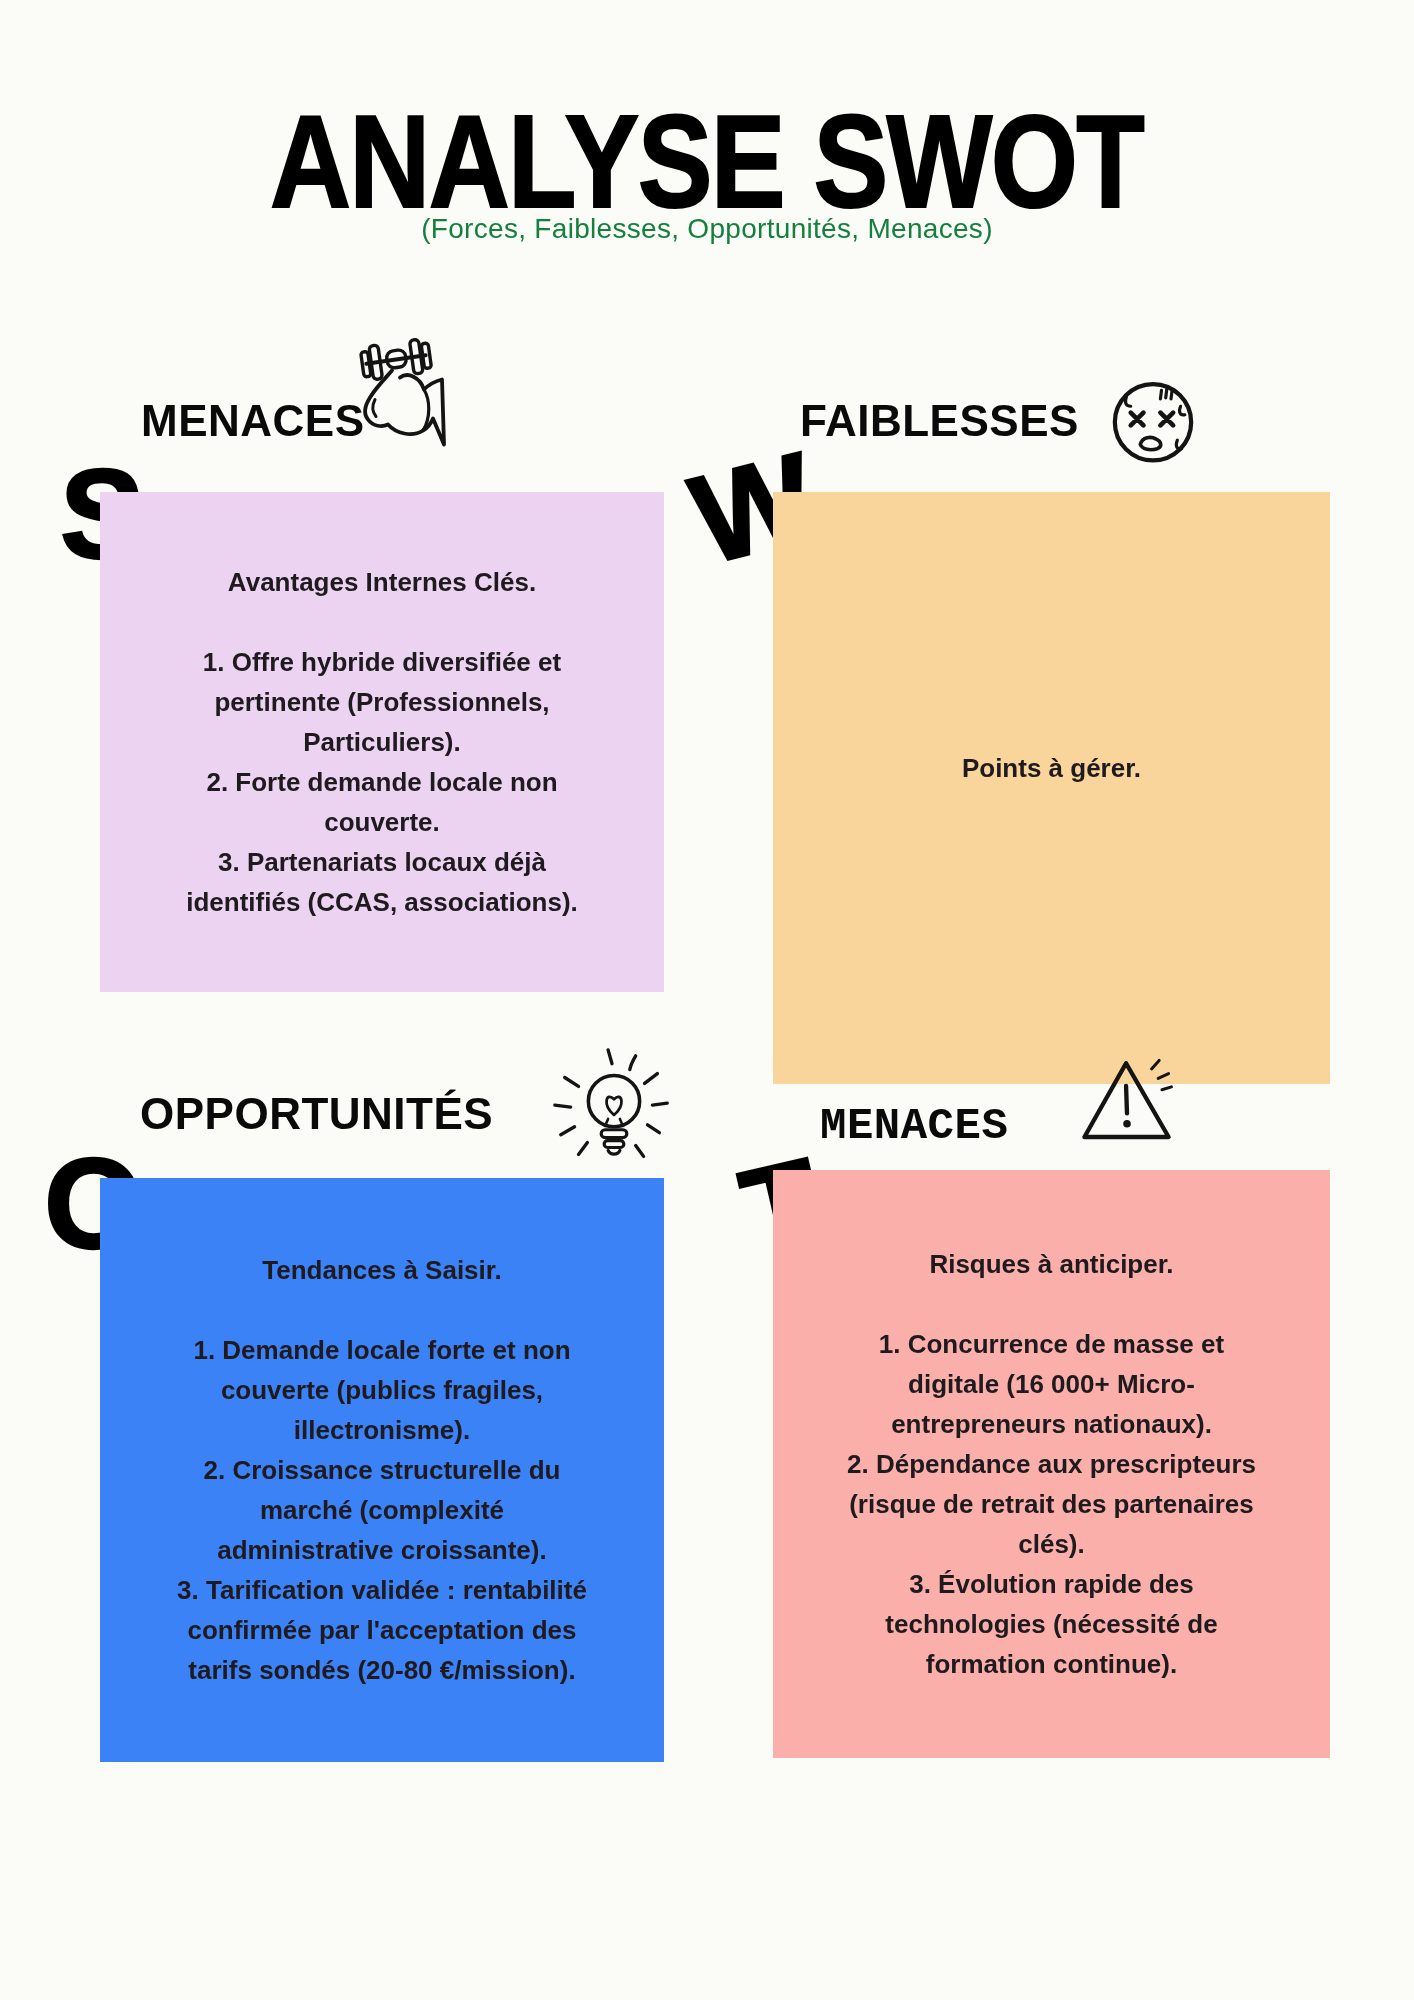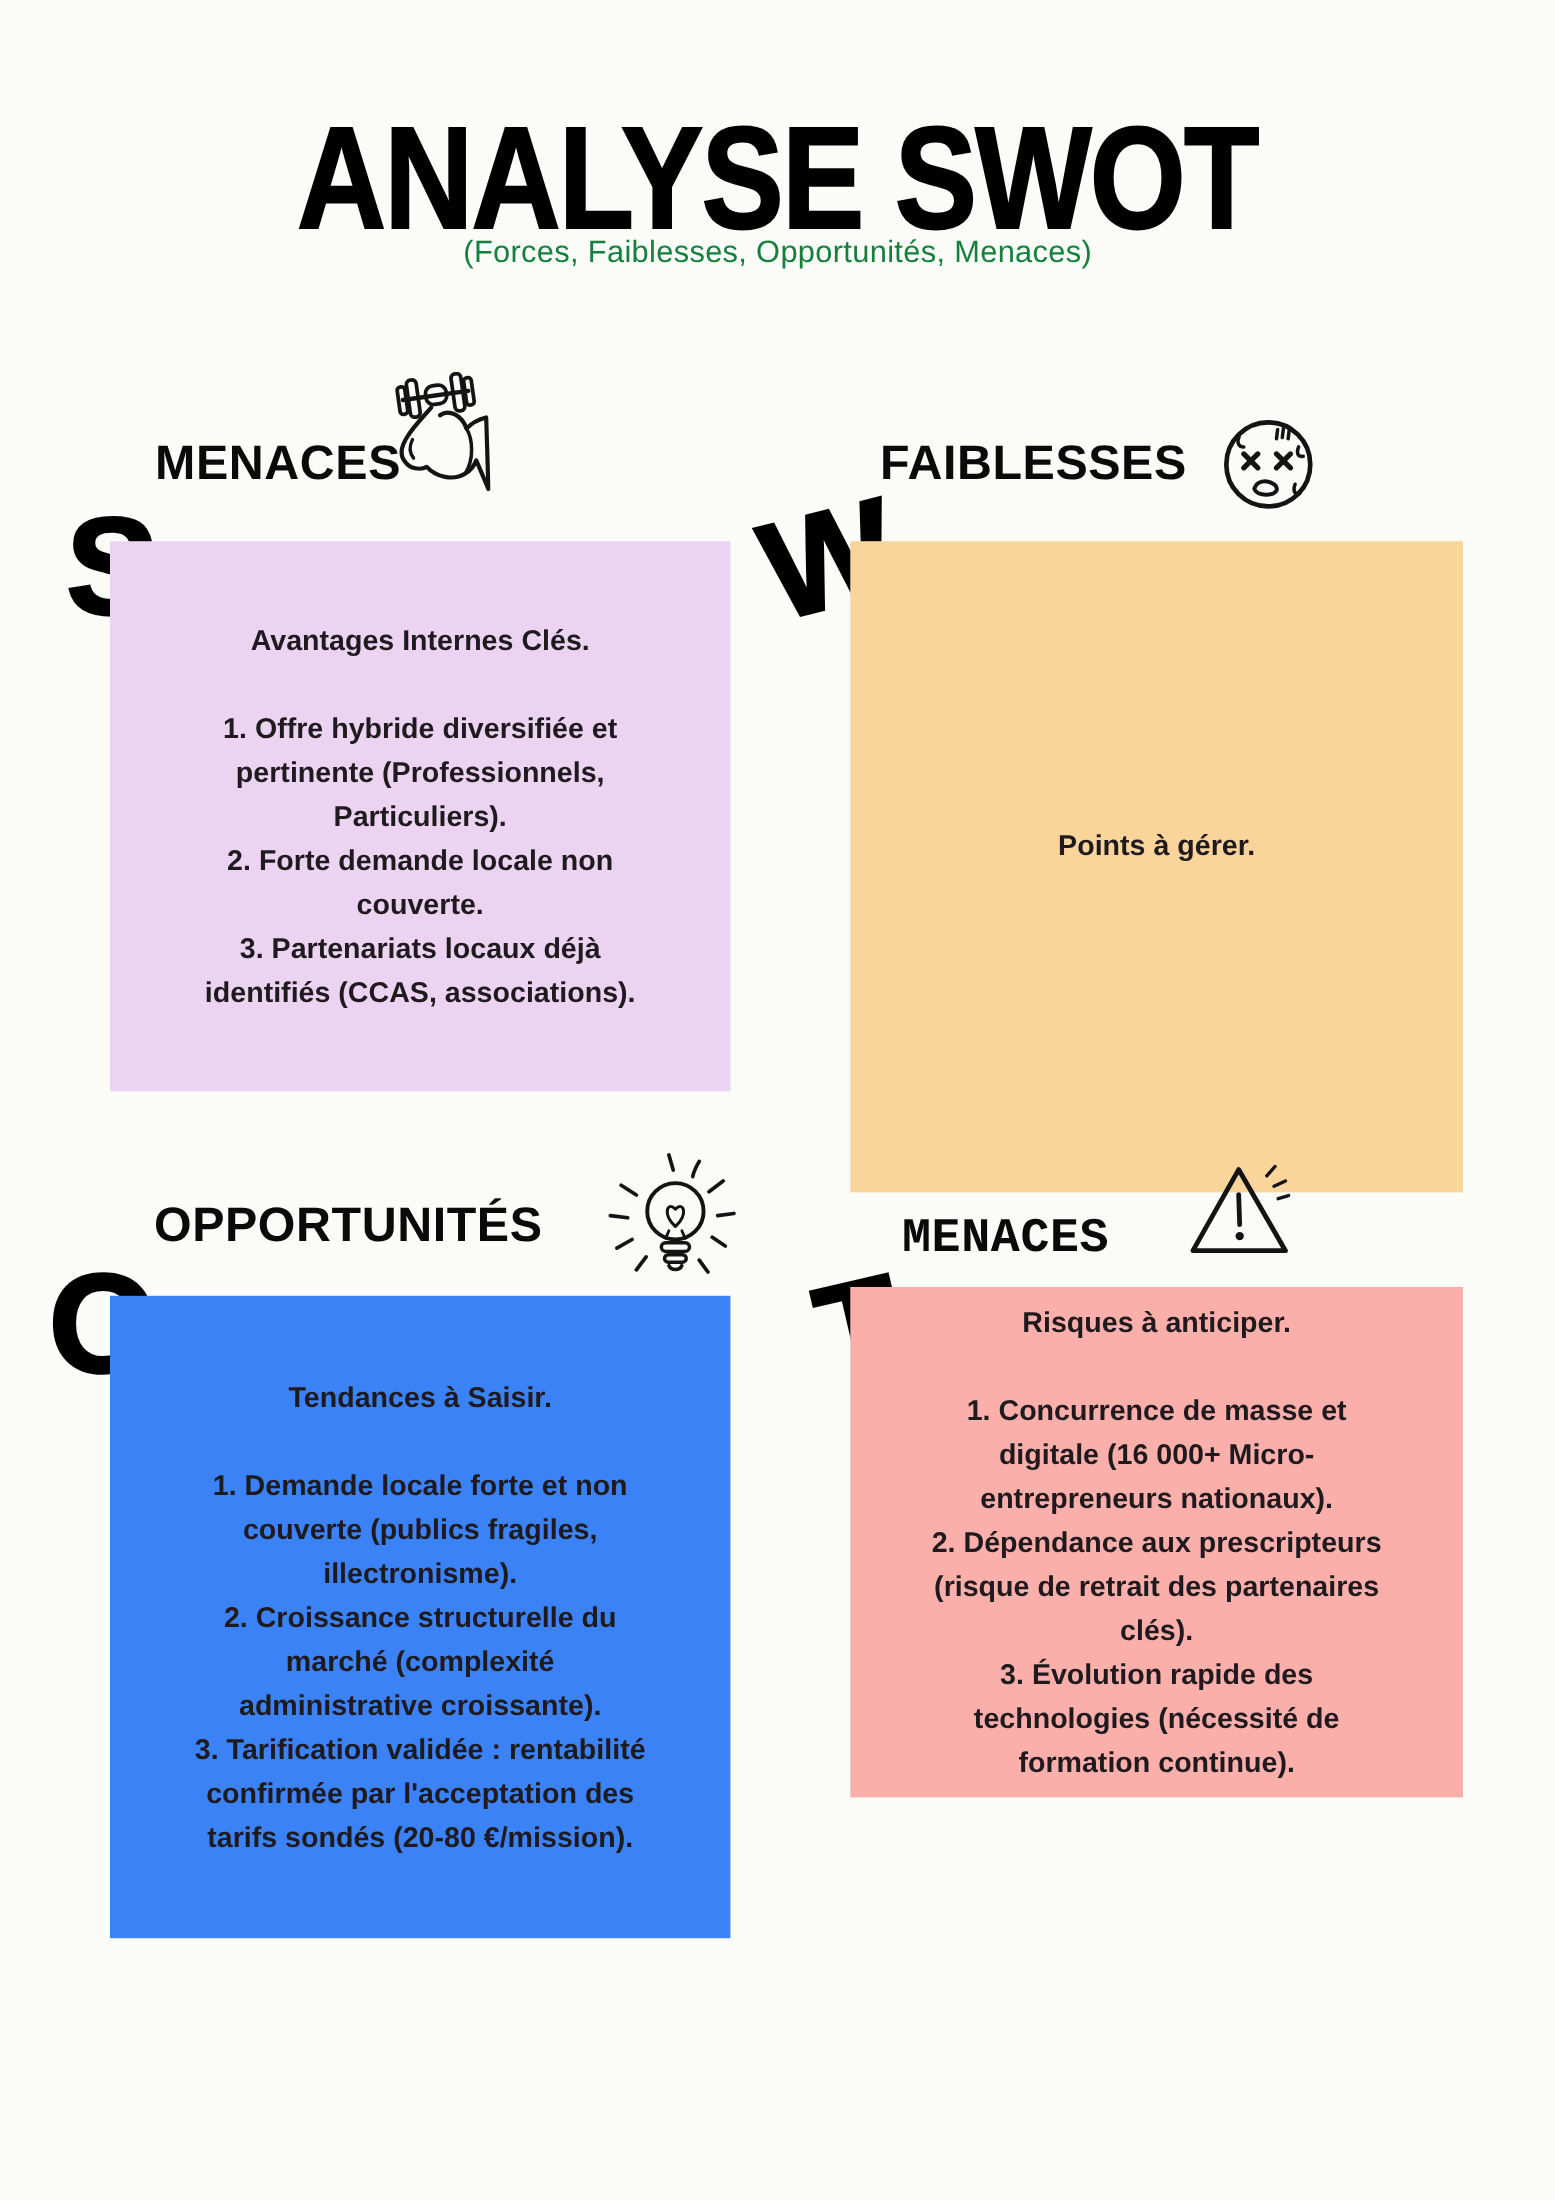--- a/index.html
+++ b/index.html
@@ -41,21 +41,21 @@
   #letter-t{left:744px;top:1146px;font-size:122px;transform:rotate(-13deg);}
   
   .swot-box{
     position:absolute;box-sizing:border-box;
     display:flex;flex-direction:column;justify-content:center;align-items:center;
     text-align:center;padding:10px 26px;color:#1E1A1E;
   }
   #box-forces{left:100px;top:492px;width:564px;height:500px;}
   #box-faiblesses{left:773px;top:492px;width:557px;height:592px;}
   #box-opportunites{left:100px;top:1178px;width:564px;height:584px;}
-  #box-menaces{left:773px;top:1170px;width:557px;height:464px;text-align:center;}
+  #box-menaces{left:773px;top:1170px;width:557px;height:588px;text-align:center;}
   .box-heading{font-size:26px;font-weight:bold;line-height:40px;margin:0 0 40px 0;}
   .box-body{font-size:26px;font-weight:bold;line-height:40px;margin:0;white-space:pre-line;}
   
   .ink{stroke:#141414;fill:none;stroke-linecap:round;stroke-linejoin:round;}
 </style>
 </head>
 <body>
 
 <div class="page">
 

